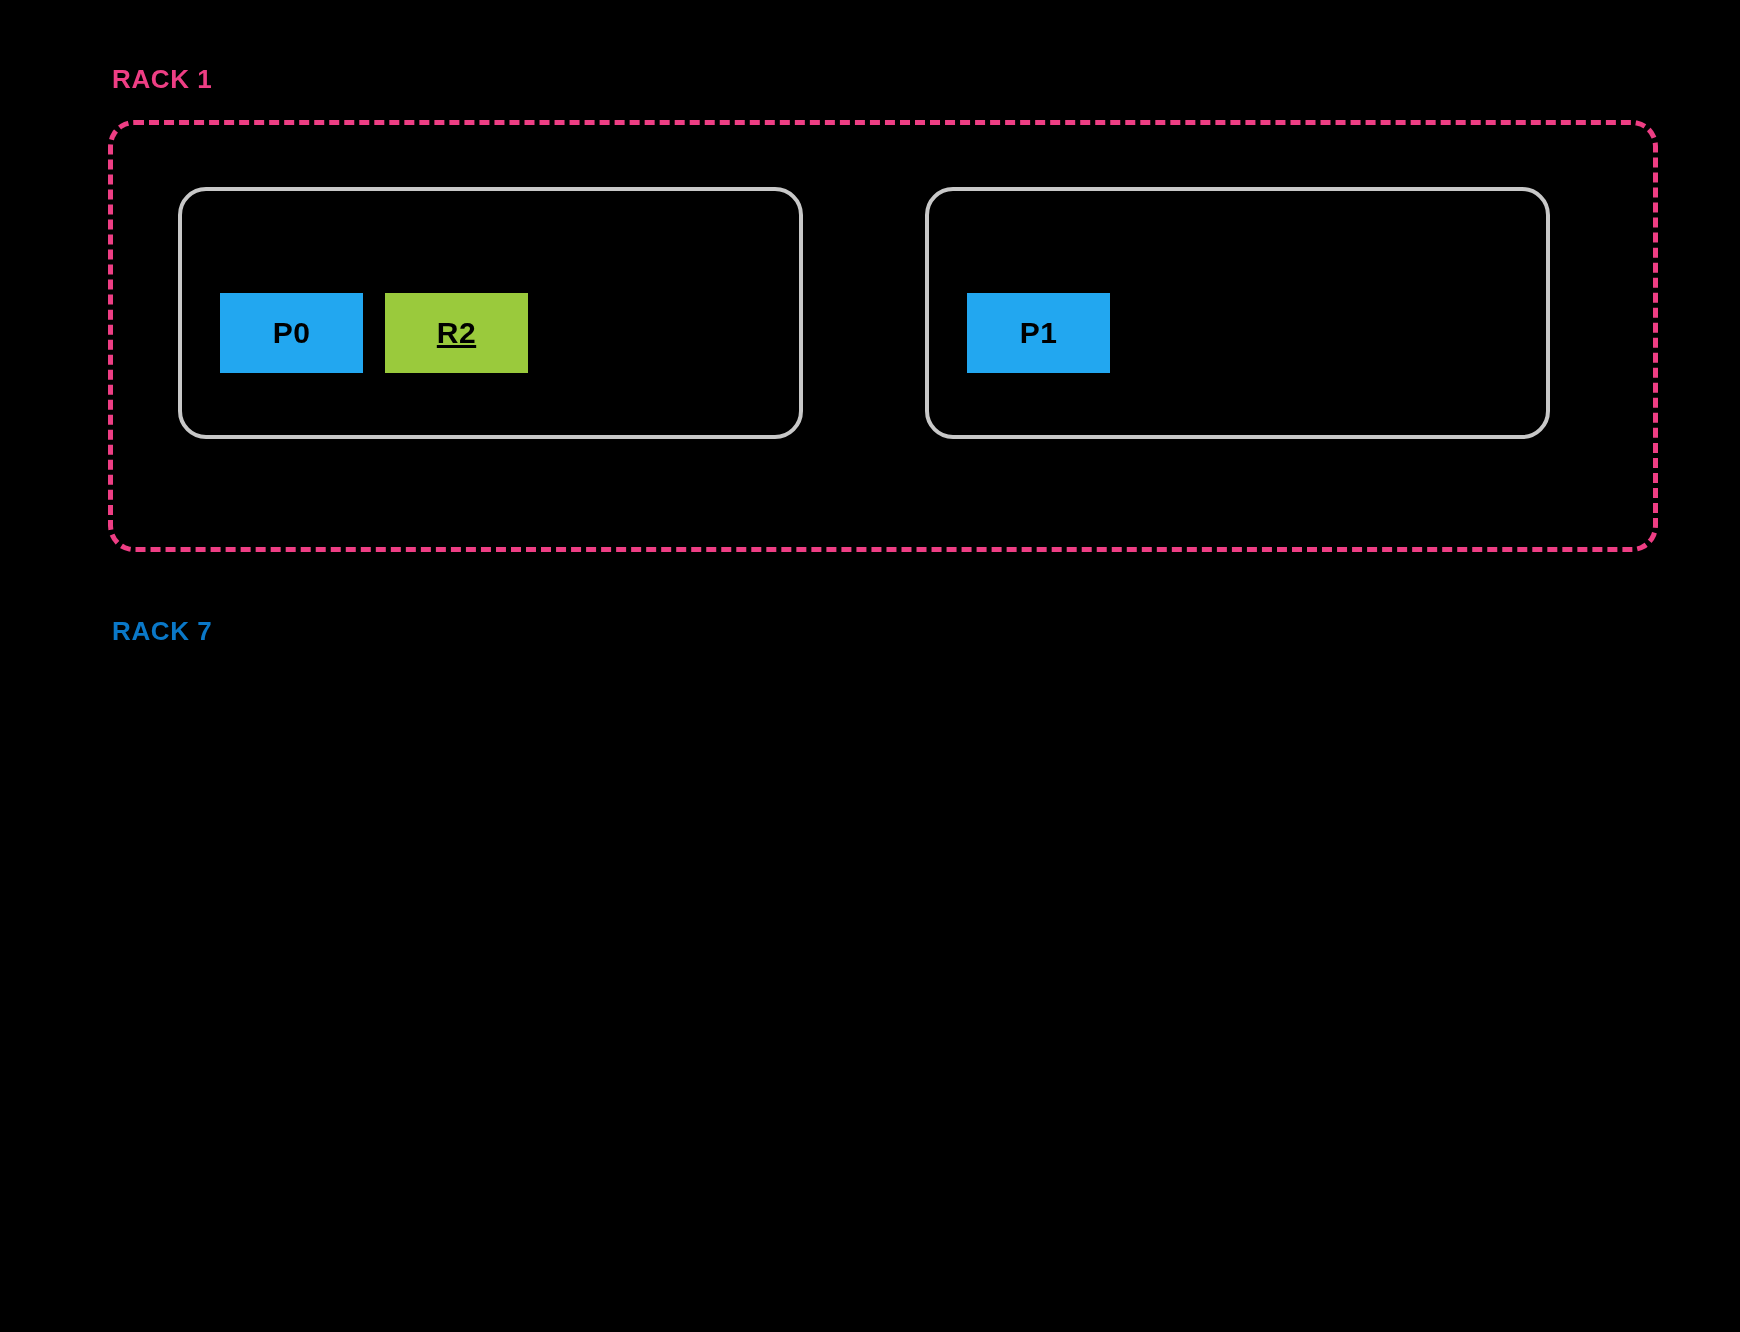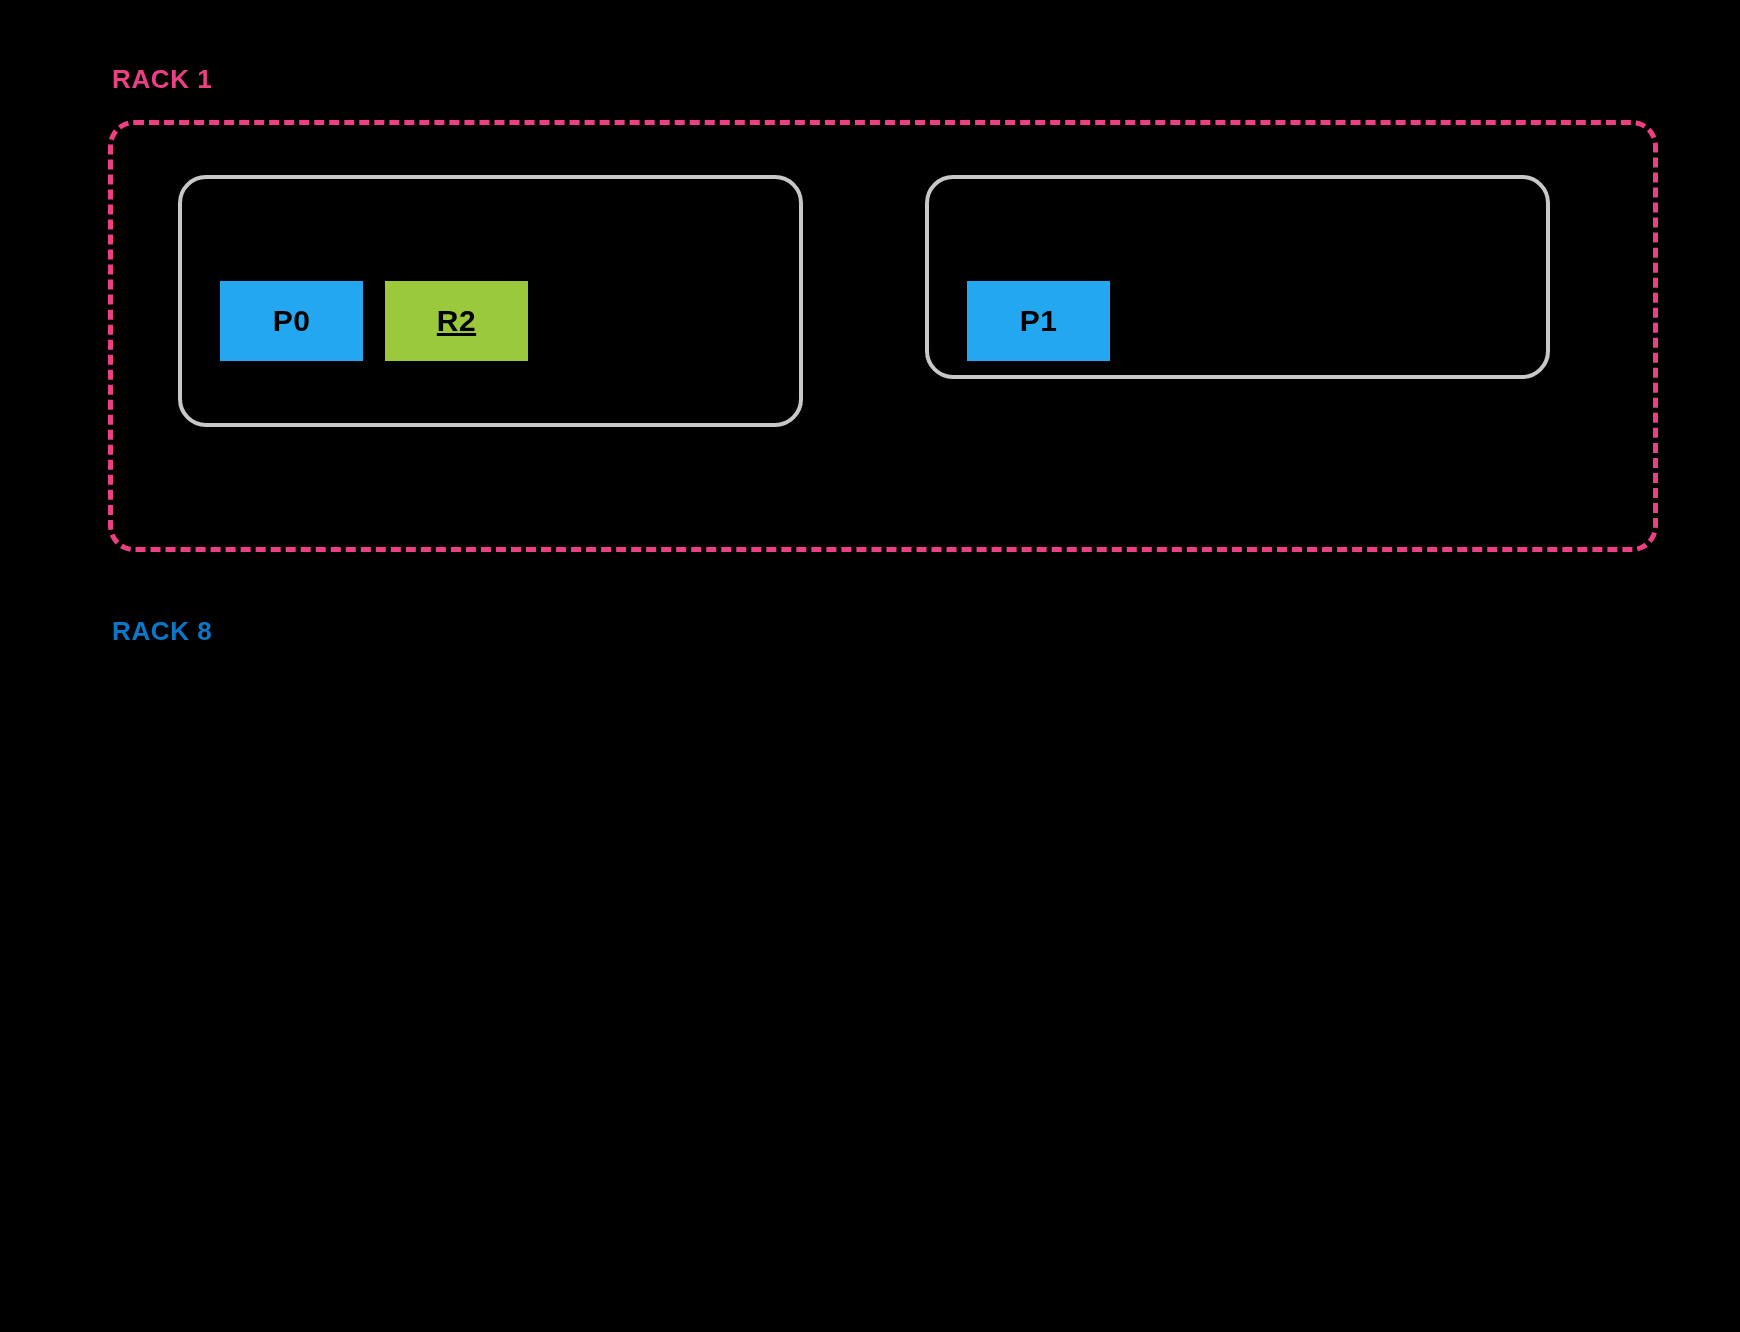--- a/index.html
+++ b/index.html
@@ -53,21 +53,21 @@
     height: 432px;
     border-radius: 26px;
     border: 5px dashed #EE3E84;
     background: transparent;
   }
   .rack-2 .rack-box { border-color: #0A78C8; }
 
   
   .nodes-row {
     position: absolute;
-    left: 0; top: 4px;
+    left: 0; top: 16px;
     width: 100%;
     height: 100%;
   }
 
   .node {
     position: absolute;
     box-sizing: border-box;
     border: 4px solid #C8C8C8;
     border-radius: 28px;
     background: transparent;
@@ -75,21 +75,21 @@
   .node.node-a {
     left: 65px;
     top: 46px;
     width: 625px;
     height: 252px;
   }
   .node.node-b {
     left: 812px;
     top: 46px;
     width: 625px;
-    height: 204px;
+    height: 252px;
   }
 
   .node-items {
     position: absolute;
     left: 0;
     top: 102px;
     height: 80px;
     display: flex;
     flex-direction: row;
     align-items: center;
@@ -140,17 +140,17 @@
               <span>P1</span>
             </div>
           </div>
         </div>
 
       </div>
     </div>
   </div>
 
   <div class="rack-group rack-2">
-    <span class="rack-label">RACK 8</span>
+    <span class="rack-label">RACK 7</span>
 
   </div>
 
 </div>
 
 </body></html>

